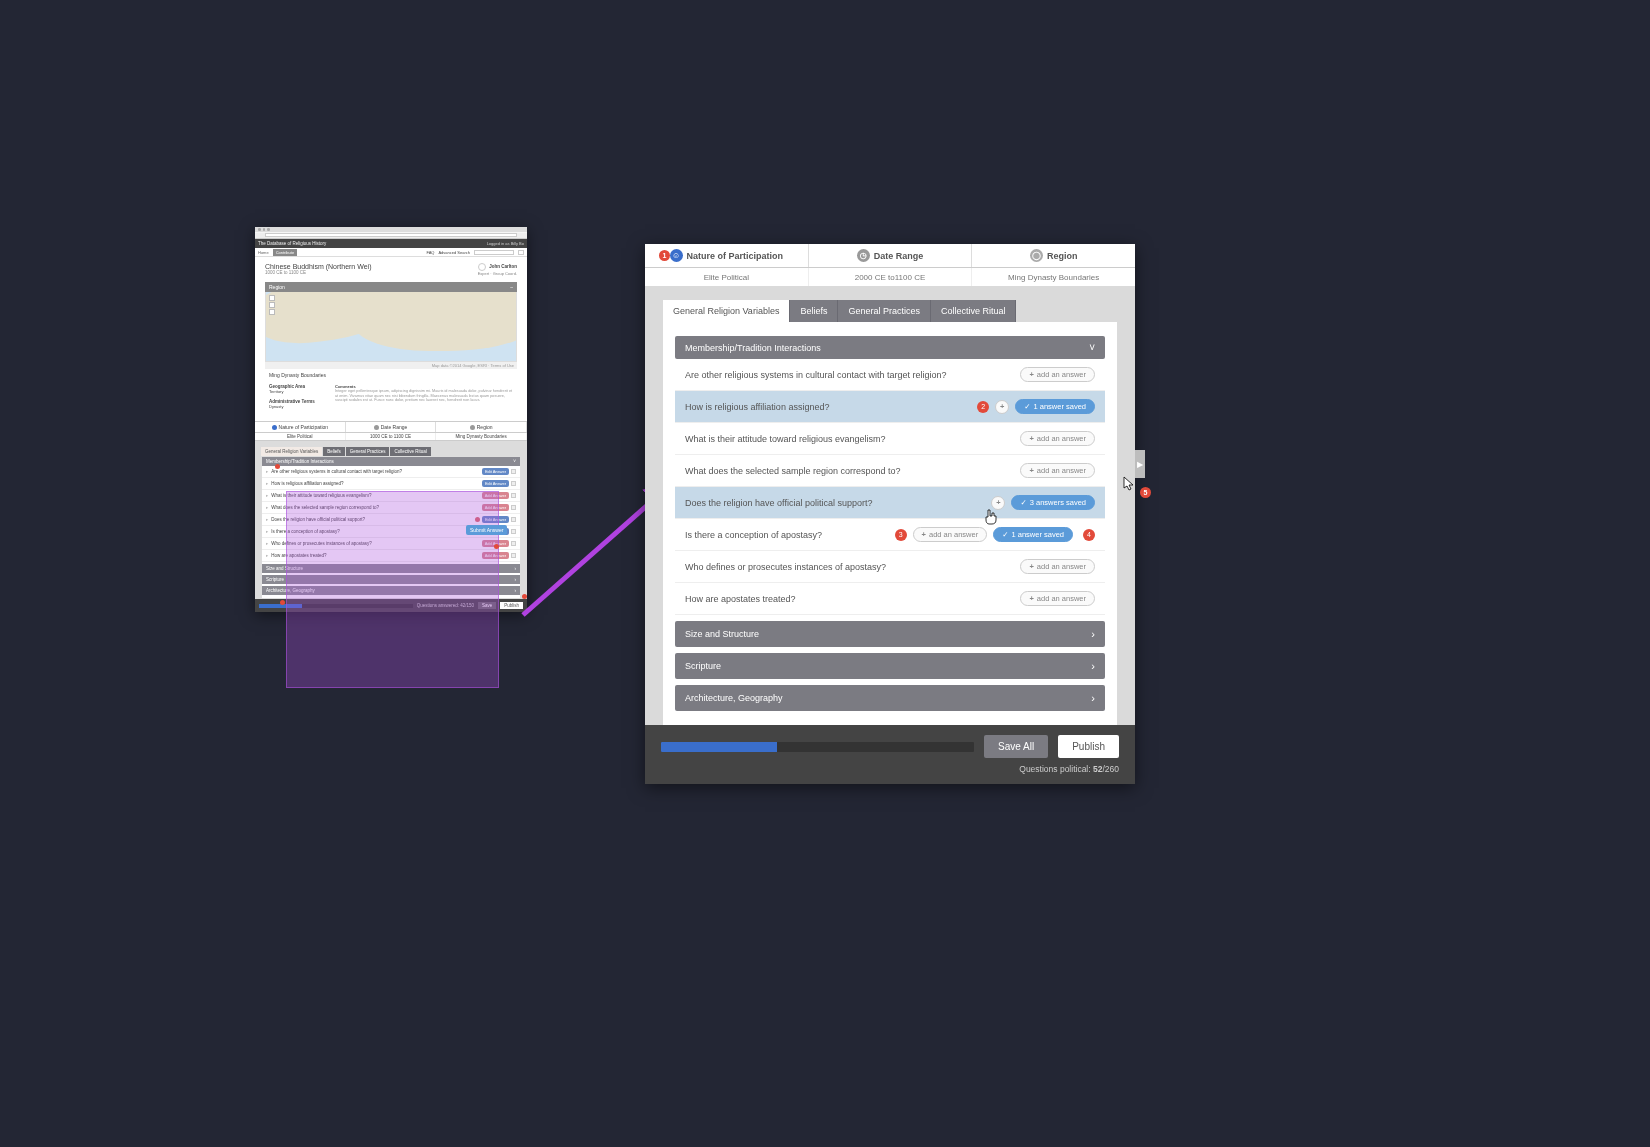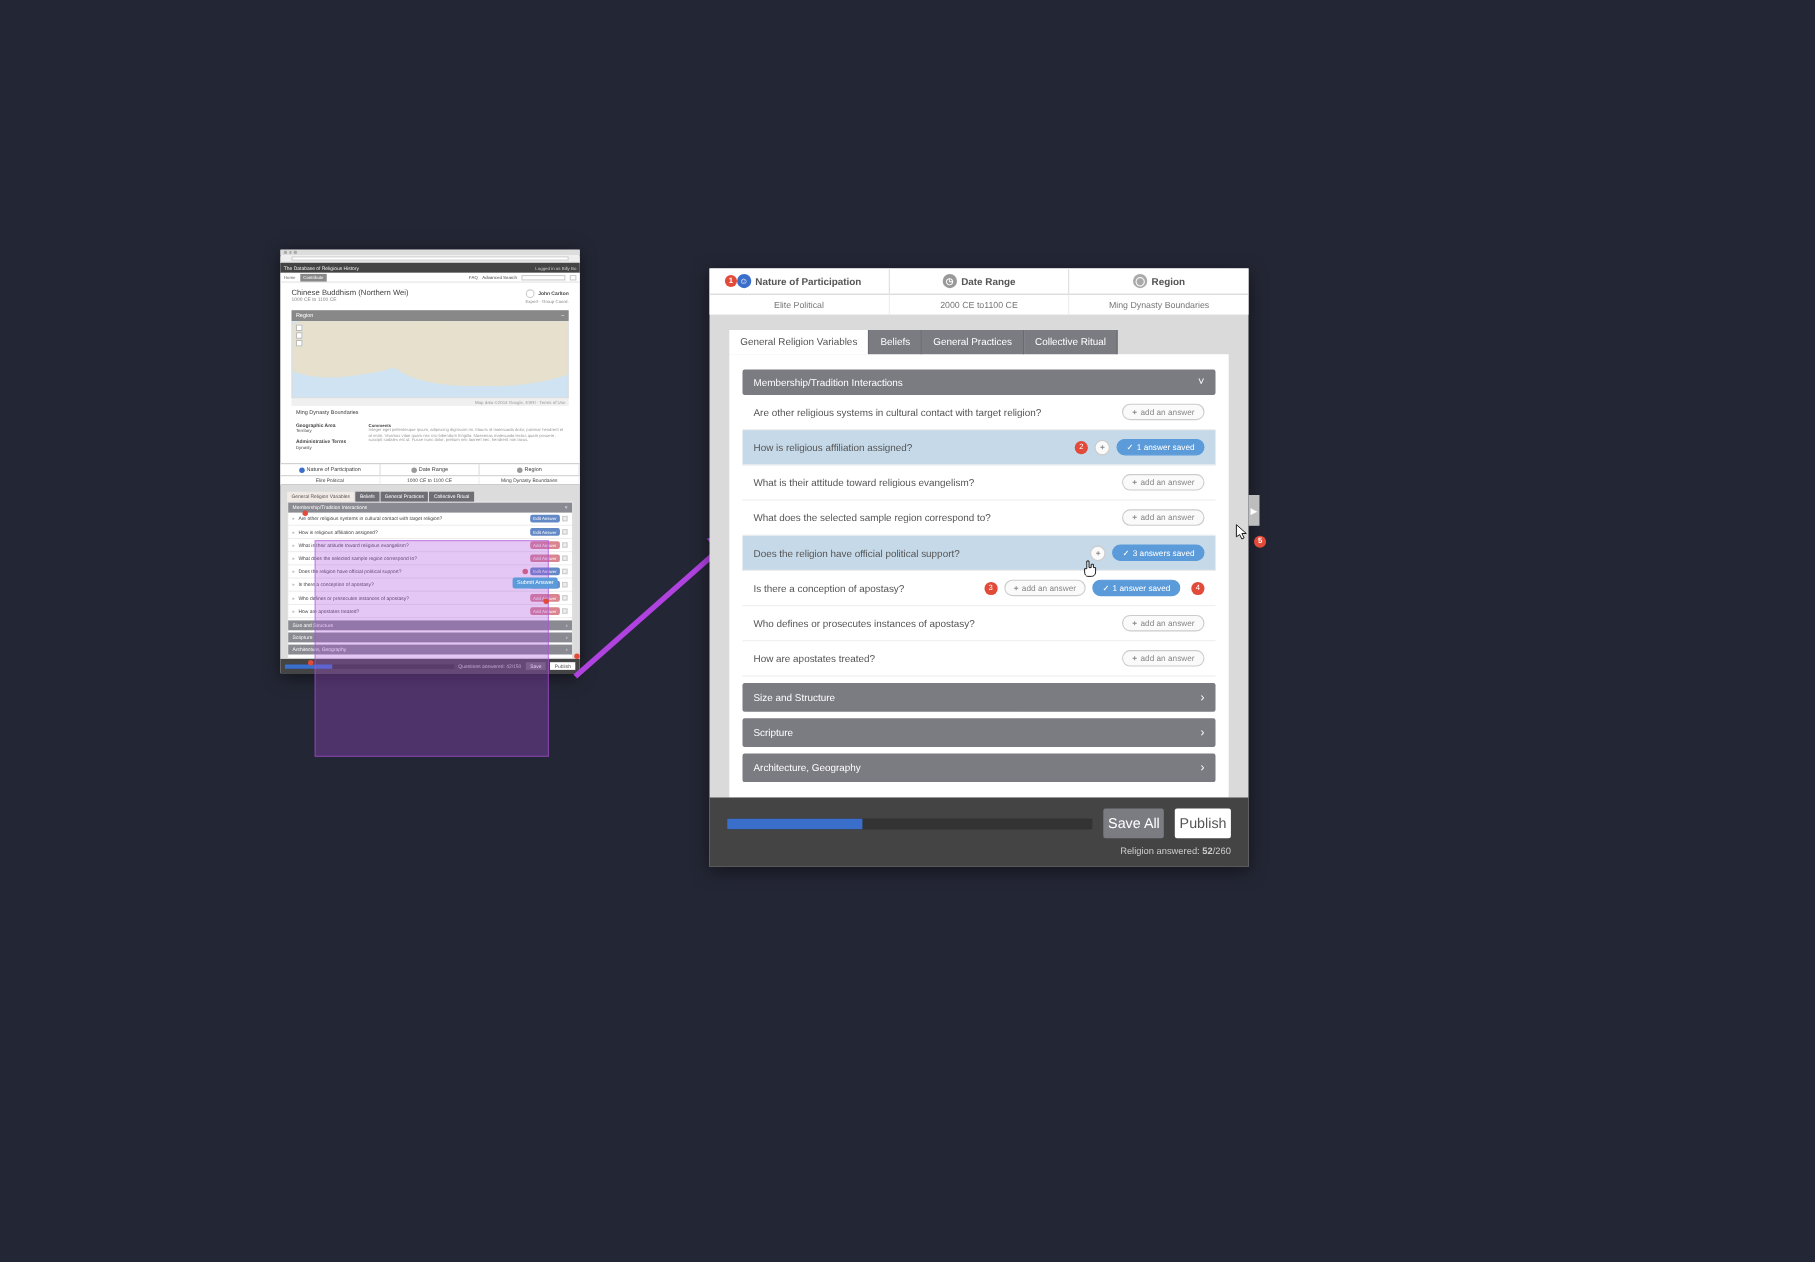--- a/index.html
+++ b/index.html
@@ -167,21 +167,21 @@
   display:flex; justify-content:space-between; align-items:center; margin-top:6px; border-radius:2px;
 }
 .big-sub .chev { font-size:11px; }
 
 .big-foot {
   background:#444; padding:10px 16px; display:flex; flex-direction:column; gap:6px;
 }
 .big-foot-row1 { display:flex; gap:10px; align-items:center; }
 .big-foot .prog { flex:1; height:10px; background:#333; border-radius:1px; overflow:hidden; }
 .big-foot .prog .bar { height:100%; width:37%; background:#3a6ecb; }
-.big-foot .btn { font-size:13px; padding:6px 4px; border-radius:2px; cursor:pointer; }
+.big-foot .btn { font-size:10px; padding:6px 14px; border-radius:2px; cursor:pointer; }
 .big-foot .btn.save { background:#7b7b82; color:#fff; }
 .big-foot .btn.publish { background:#fff; color:#555; }
 .big-foot .count { color:#ccc; font-size:8.5px; text-align:right; }
 
 
 .marker { position:absolute; width:11px; height:11px; border-radius:50%; background:#e24a3a; color:#fff; font-size:7px; display:flex; align-items:center; justify-content:center; font-weight:bold; }
 
 
 .cursor { position:absolute; width:14px; height:18px; pointer-events:none; }
 
@@ -508,21 +508,21 @@
 
     <div class="big-foot">
       <div class="big-foot-row1">
         <div class="prog">
             <div class="bar"></div>
           </div>
         <span class="btn save">Save All</span>
         <span class="btn publish">Publish</span>
       </div>
       <div class="count">
-        <span>Religion answered: </span><b>52</b><span>/260</span>
+        <span>Questions political: </span><b>52</b><span>/260</span>
       </div>
     </div>
 
     <div class="side-handle">▶</div>
     <div class="marker" style="right:-16px; top:243px;">5</div>
   </div>
 
   <svg class="cursor" style="left:1093px; top:449px;" viewBox="0 0 14 18">
     <path d="M4,1 L4,12 L7,10 L9,14 L11,13 L9,9 L13,9 Z" fill="#fff" stroke="#000" stroke-width="0.8"></path>
   </svg>

